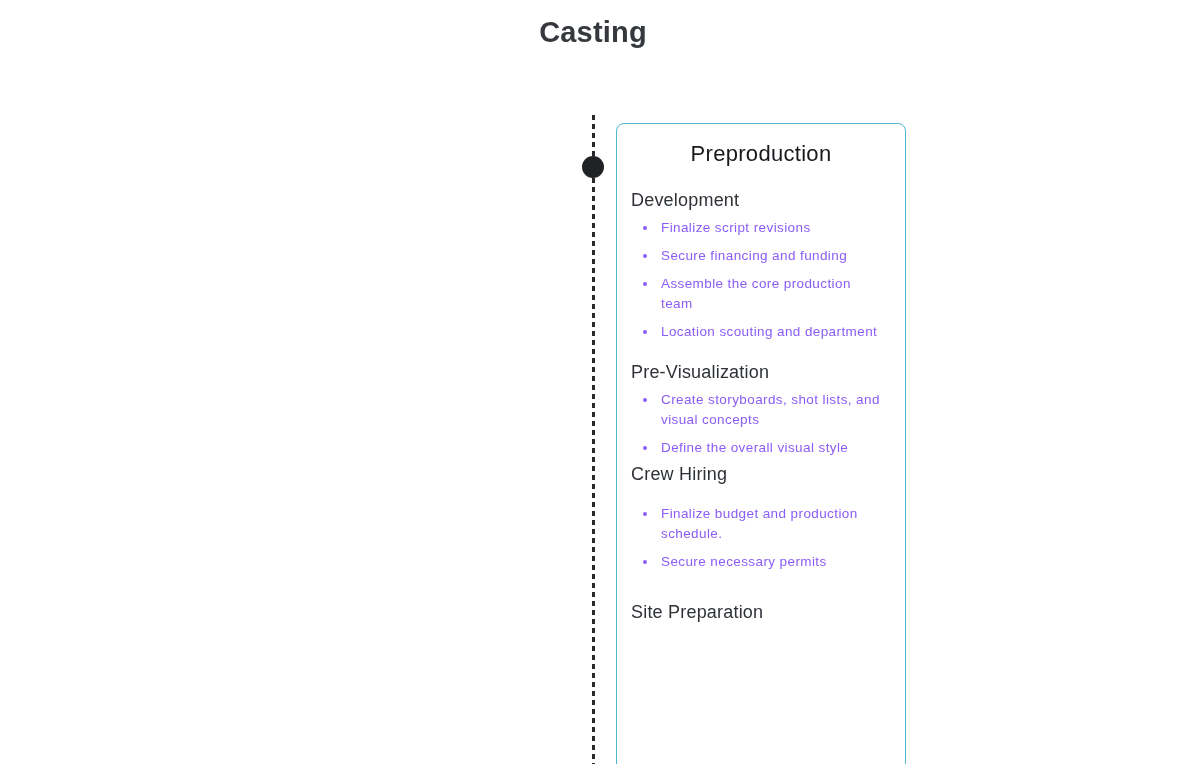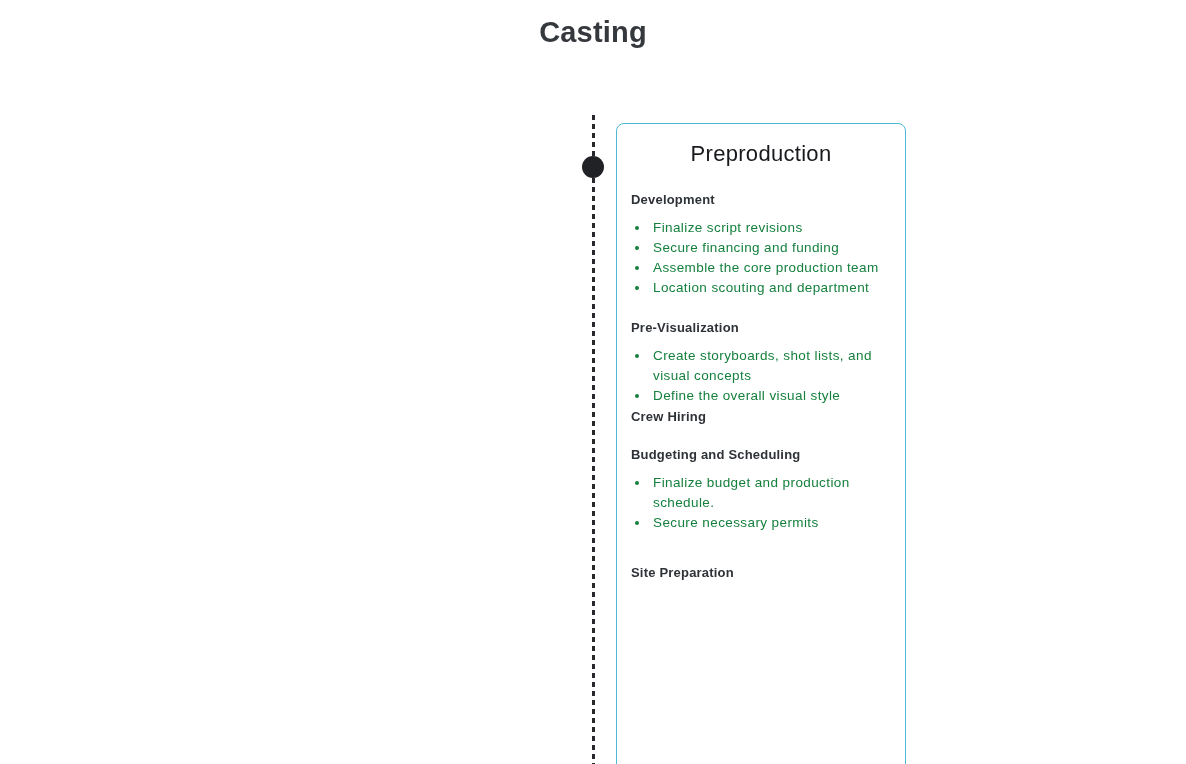--- a/index.html
+++ b/index.html
@@ -78,37 +78,37 @@
     font-weight: 400;
     color: #17191c;
     letter-spacing: 0.3px;
   }
   .section { margin-top: 22px; }
   .section:first-child { margin-top: 24px; }
   .section.tight { margin-top: 3px; }
   .section.wide { margin-top: 32px; }
   .section-heading {
     margin: 0;
-    font-size: 13px;
+    font-size: 18px;
     line-height: 16px;
-    font-weight: 700;
+    font-weight: 400;
     color: #2e3237;
     letter-spacing: 0.2px;
   }
   .section ul {
     margin: 10px 0 0 0;
     padding: 0 0 0 19px;
     list-style: disc;
   }
   .section li {
-    margin: 0;
+    margin: 8px;
     padding-left: 3px;
     font-size: 13.5px;
     line-height: 20px;
-    color: #15803d;
+    color: #8b5cf6;
     letter-spacing: 0.4px;
   }
 </style>
 </head>
 <body>
 
 <div class="page">
   <h1 class="page-title">Casting</h1>
 
   <div class="timeline-line"></div>
@@ -134,21 +134,20 @@
             <li>Define the overall visual style</li>
           </ul>
   </div>
 
 
   <div class="section tight">
     <h3 class="section-heading">Crew Hiring</h3>
   </div>
 
   <div class="section">
-    <h3 class="section-heading">Budgeting and Scheduling</h3>
     <ul>
             <li>Finalize budget and production schedule.</li>
             <li>Secure necessary permits</li>
           </ul>
   </div>
 
   <div class="section wide">
     <h3 class="section-heading">Site Preparation</h3>
 
   </div>

